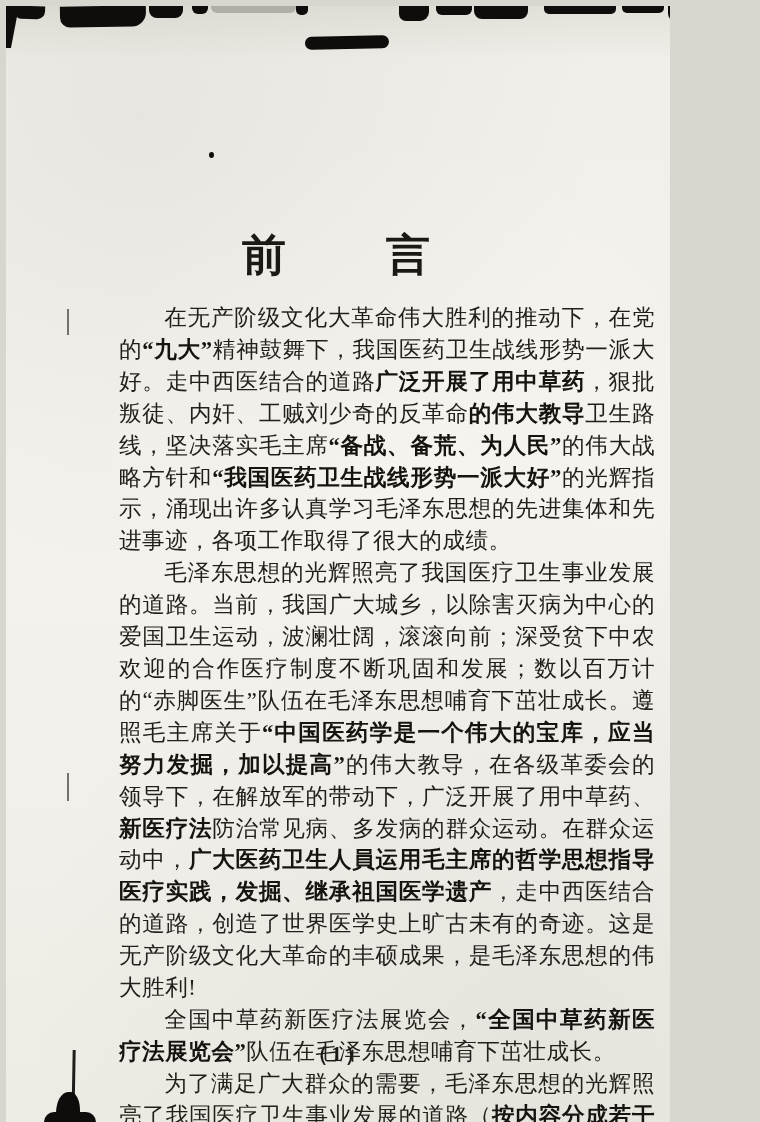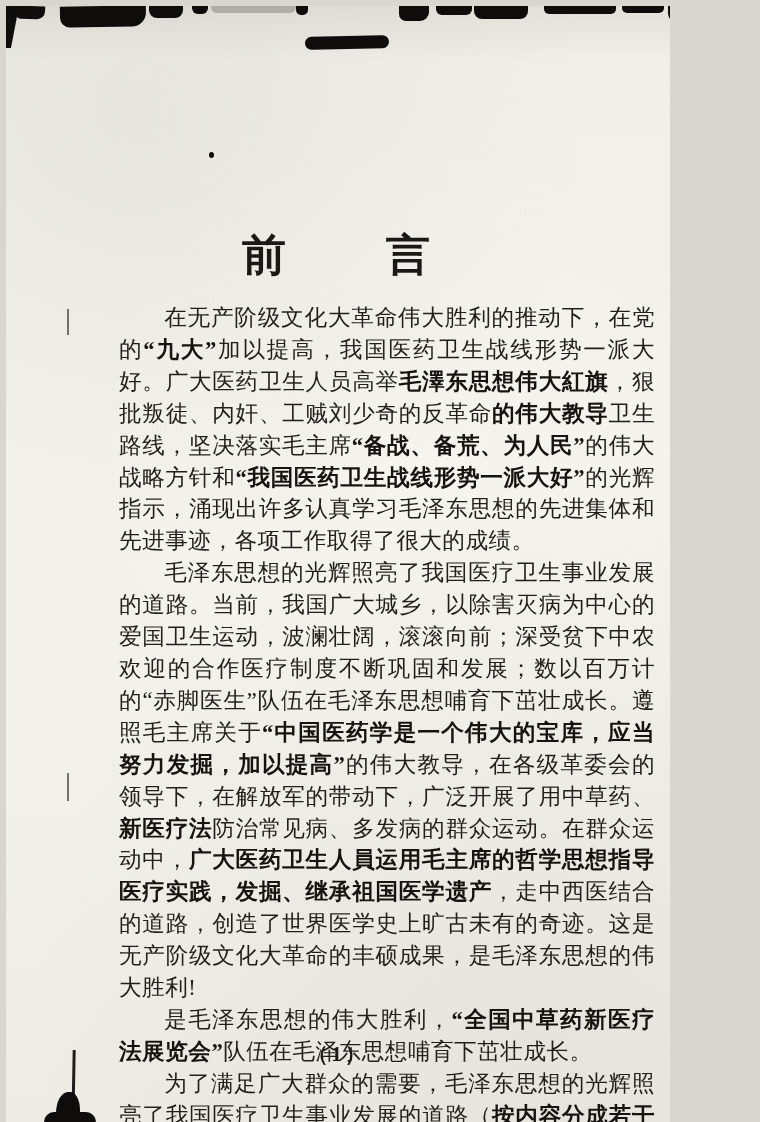--- a/index.html
+++ b/index.html
@@ -118,21 +118,21 @@
   <div class="art a15"></div>
   <div class="art a16"></div>
   <div class="art a17"></div>
   <div class="art a18"></div>
   <div class="art a19"></div>
   <div class="art a20"></div>
 
   <h1 class="title">前　　言</h1>
 
   <div class="body-text" id="paragraphs">
-      <p class="para"><span>在无产阶级文化大革命伟大胜利的推动下，在党的</span><span class="b">“九大”</span><span>加以提高，我国医药卫生战线形势一派大好。广大医药卫生人员高举</span><span class="b">毛澤东思想伟大紅旗</span><span>，狠批叛徒、内奸、工贼刘少奇的反革命</span><span class="b">的伟大教导</span><span>卫生路线，坚决落实毛主席</span><span class="b">“备战、备荒、为人民”</span><span>的伟大战略方针和</span><span class="b">“我国医药卫生战线形势一派大好”</span><span>的光辉指示，涌现出许多认真学习毛泽东思想的先进集体和先进事迹，各项工作取得了很大的成绩。</span></p>
+      <p class="para"><span>在无产阶级文化大革命伟大胜利的推动下，在党的</span><span class="b">“九大”</span><span>精神鼓舞下，我国医药卫生战线形势一派大好。走中西医结合的道路</span><span class="b">广泛开展了用中草药</span><span>，狠批叛徒、内奸、工贼刘少奇的反革命</span><span class="b">的伟大教导</span><span>卫生路线，坚决落实毛主席</span><span class="b">“备战、备荒、为人民”</span><span>的伟大战略方针和</span><span class="b">“我国医药卫生战线形势一派大好”</span><span>的光辉指示，涌现出许多认真学习毛泽东思想的先进集体和先进事迹，各项工作取得了很大的成绩。</span></p>
       <p class="para"><span>毛泽东思想的光辉照亮了我国医疗卫生事业发展的道路。当前，我国广大城乡，以除害灭病为中心的爱国卫生运动，波澜壮阔，滚滚向前；深受贫下中农欢迎的合作医疗制度不断巩固和发展；数以百万计的“赤脚医生”队伍在毛泽东思想哺育下茁壮成长。遵照毛主席关于</span><span class="b">“中国医药学是一个伟大的宝库，应当努力发掘，加以提高”</span><span>的伟大教导，在各级革委会的领导下，在解放军的带动下，广泛开展了用中草药、</span><span class="b">新医疗法</span><span>防治常见病、多发病的群众运动。在群众运动中，</span><span class="b">广大医药卫生人員运用毛主席的哲学思想指导医疗实践，发掘、继承祖国医学遗产</span><span>，走中西医结合的道路，创造了世界医学史上旷古未有的奇迹。这是无产阶级文化大革命的丰硕成果，是毛泽东思想的伟大胜利!</span></p>
-      <p class="para"><span>是毛泽东思想的伟大胜利，</span><span class="b">“全国中草药新医疗法展览会”</span><span>队伍在毛泽东思想哺育下茁壮成长。</span></p>
+      <p class="para"><span>全国中草药新医疗法展览会，</span><span class="b">“全国中草药新医疗法展览会”</span><span>队伍在毛泽东思想哺育下茁壮成长。</span></p>
       <p class="para"><span>为了满足广大群众的需要，毛泽东思想的光辉照亮了我国医疗卫生事业发展的道路（</span><span class="b">按内容分成若干分册，在展览期</span></p>
     </div>
 
   <div class="folio">（1）</div>
 
 </div>
 
 </body></html>

